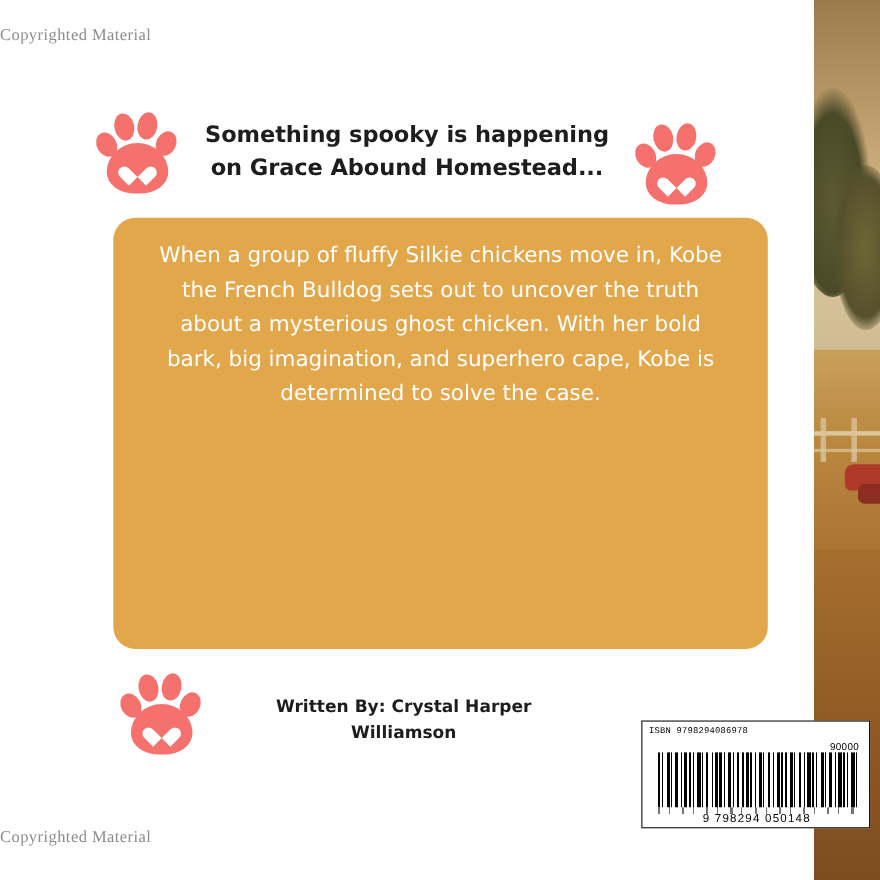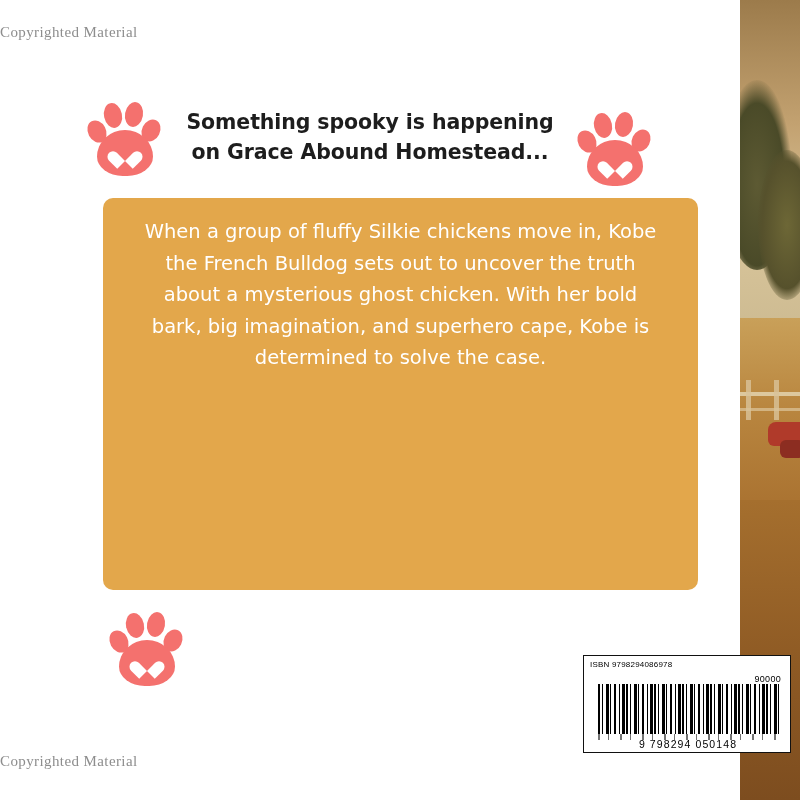--- a/index.html
+++ b/index.html
@@ -180,21 +180,21 @@
   #paw-right-top { margin-top: 14px; }
 
   
   #synopsis-panel {
     position: absolute;
     top: 198px;
     left: 103px;
     width: 595px;
     height: 392px;
     background: #e3a74b;
-    border-radius: 10px;
+    border-radius: 20px;
     box-sizing: border-box;
     padding: 18px 34px 20px 34px;
   }
   .synopsis-para {
     margin: 0;
     color: #ffffff;
     text-align: center;
     font-size: 19.5px;
     line-height: 1.62;
     font-family: "DejaVu Sans", sans-serif;
@@ -226,21 +226,21 @@
     left: 583px;
     top: 655px;
     width: 208px;
     height: 98px;
     background: #ffffff;
     border: 1px solid #111111;
     box-sizing: border-box;
     padding: 4px 6px 2px 6px;
   }
   #isbn-text {
-    font-family: Liberation Sans, sans-serif;
+    font-family: Liberation Mono, monospace;
     font-size: 8px;
     color: #000000;
     letter-spacing: 0.2px;
   }
   #price-code {
     position: absolute;
     right: 9px;
     top: 18px;
     font-family: "Liberation Sans", sans-serif;
     font-size: 9px;
@@ -335,20 +335,22 @@
   <div class="paw" id="paw-left-bottom">
     <span class="toe t1"></span>
       <span class="toe t2"></span>
       <span class="toe t3"></span>
       <span class="toe t4"></span>
     <span class="pad"></span>
       <span class="heart"></span>
   </div>
 
   <div id="author-block">
+    <div>Written By: Crystal Harper</div>
+    <div>Williamson</div>
   </div>
 
   <div id="barcode-box">
     <div id="isbn-text">ISBN 9798294086978</div>
     <div id="price-code">90000</div>
     <div id="bars"></div>
     <div id="bars-tail"></div>
     <div id="barcode-digits">9 798294 050148</div>
   </div>
 

